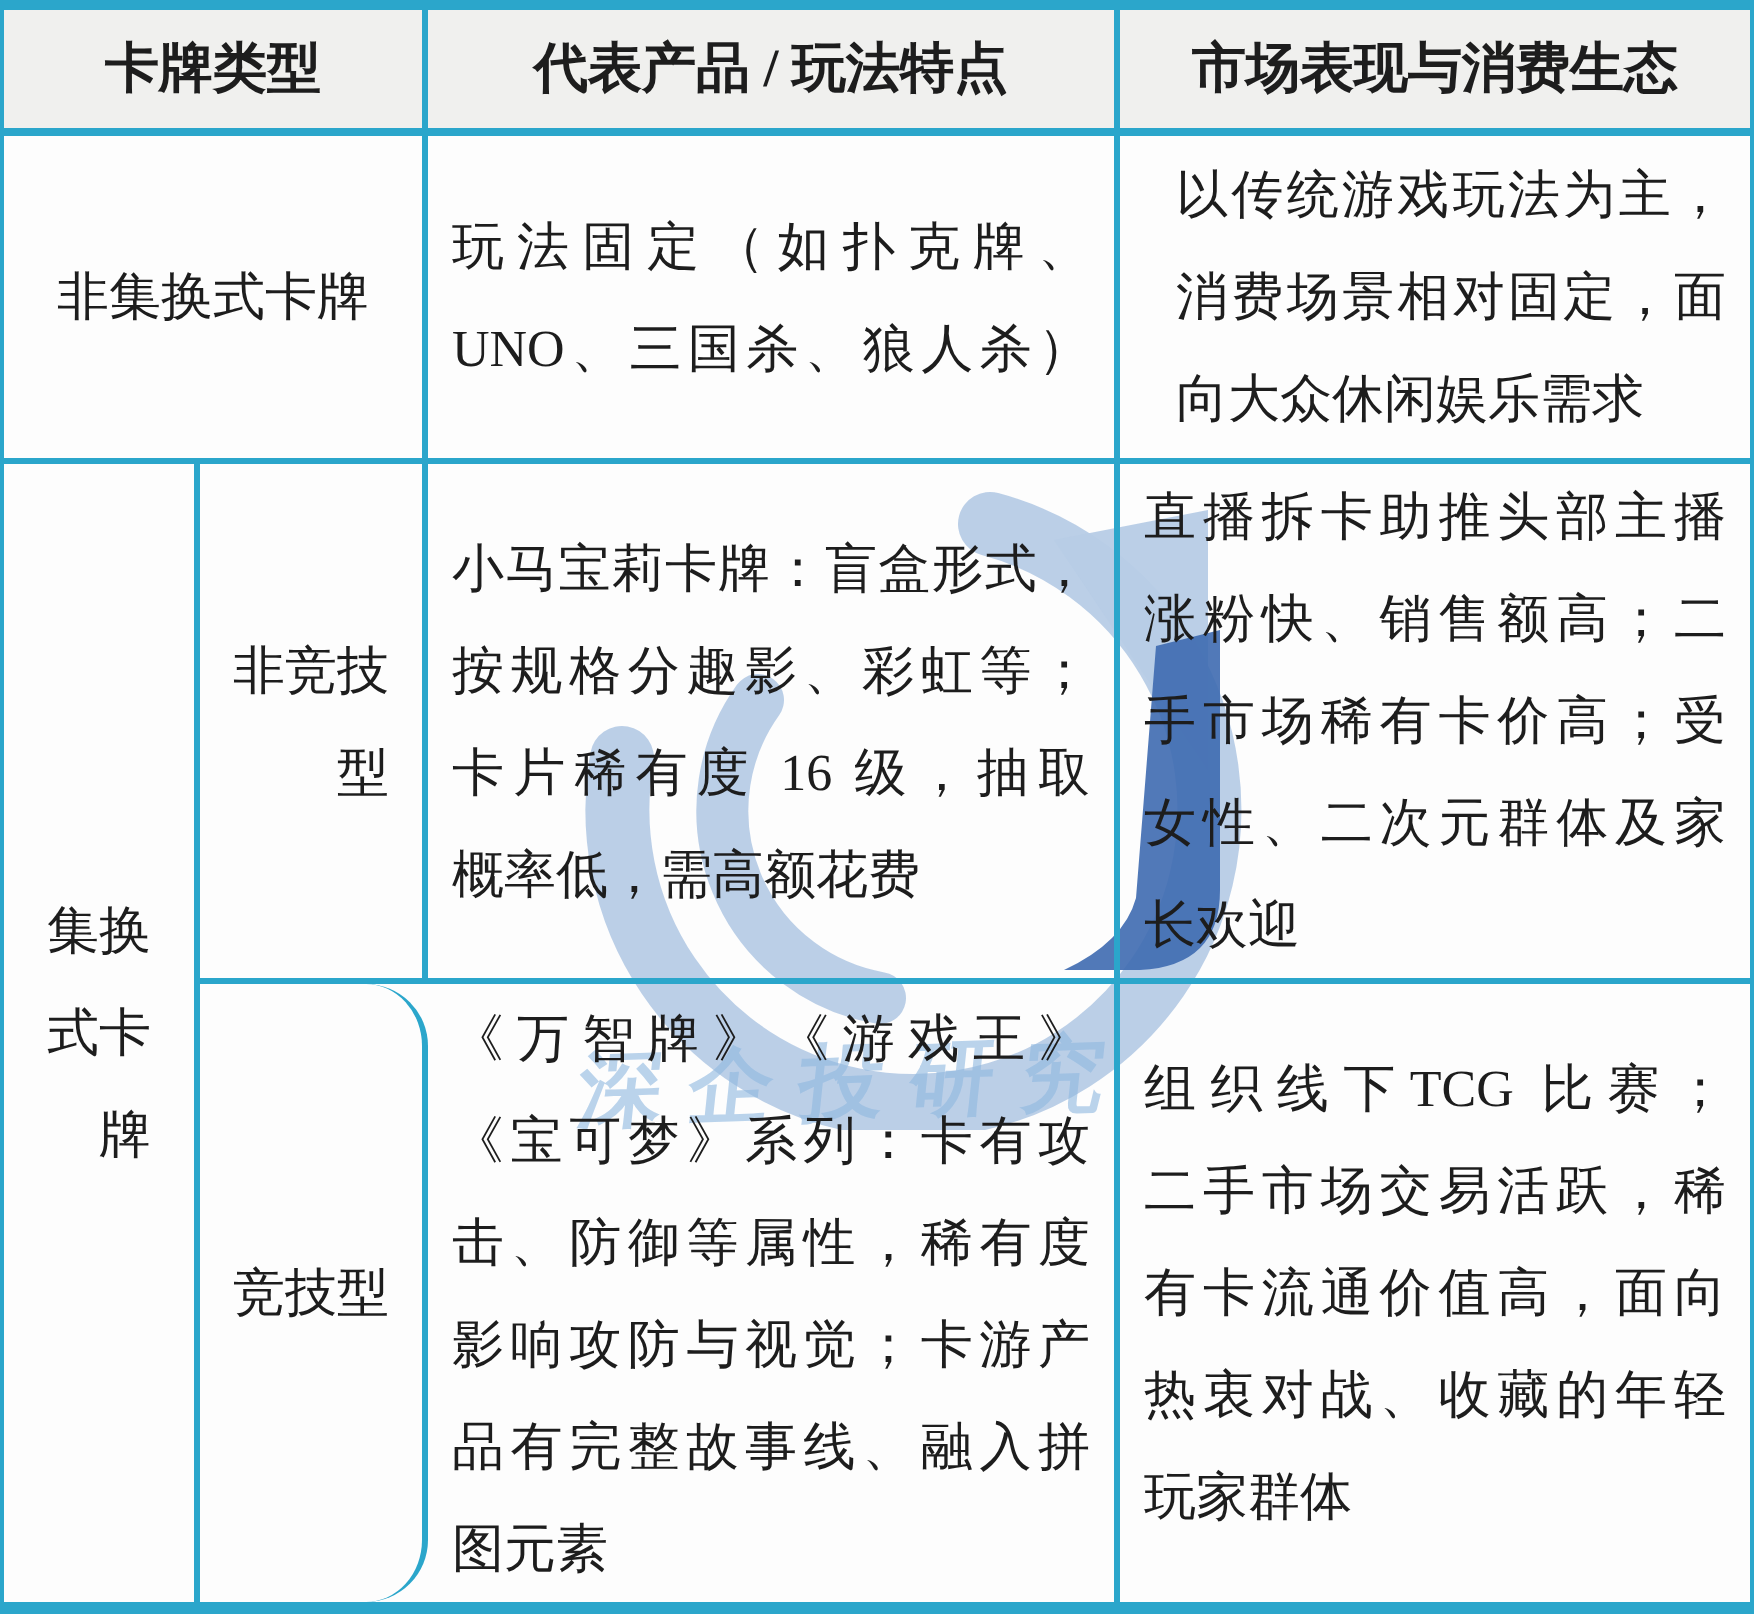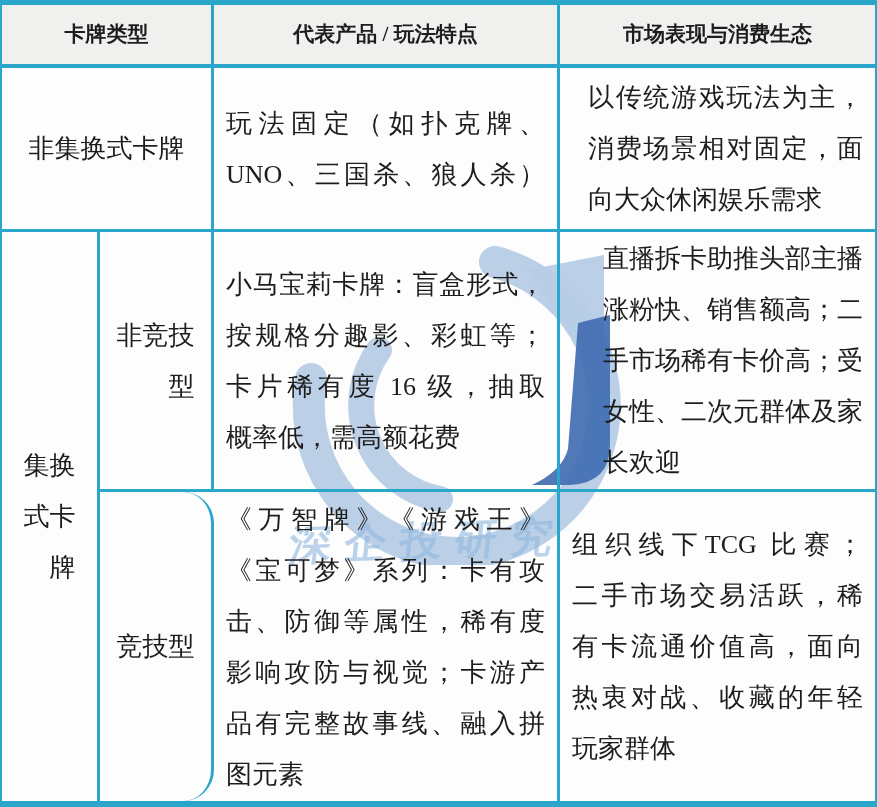--- a/index.html
+++ b/index.html
@@ -41,40 +41,40 @@
   .cell{
     box-sizing:border-box;
     display:flex;flex-direction:column;justify-content:center;
     font-size:26px;line-height:51px;color:var(--txt);
     background:transparent;
   }
   .br{border-right:3px solid var(--bc);}
   .bb{border-bottom:3px solid var(--bc);}
   .hdr{
     background:var(--hbg);
-    font-weight:bold;font-size:21px;
+    font-weight:bold;font-size:27px;
     align-items:center;text-align:center;
     border-bottom:4px solid var(--bc);
   }
   .center{align-items:center;text-align:right;white-space:pre-line;}
   .content{padding:0 12px;}
   .jline{text-align:justify;text-align-last:justify;}
   .jline:last-child{text-align-last:left;}
   .justify-all .jline:last-child{text-align-last:justify;}
   
   .h-type{grid-column:1/3;grid-row:1;}
   .h-feat{grid-column:3;grid-row:1;}
   .h-mkt {grid-column:4;grid-row:1;}
   .r1-type{grid-column:1/3;grid-row:2;}
   .r1-feat{grid-column:3;grid-row:2;}
   .r1-mkt {grid-column:4;grid-row:2;padding-left:16px;}
   .g-type {grid-column:1;grid-row:3/5;}
   .r2-sub {grid-column:2;grid-row:3;}
   .r2-feat{grid-column:3;grid-row:3;}
-  .r2-mkt {grid-column:4;grid-row:3;align-items:flex-end;}
+  .r2-mkt {grid-column:4;grid-row:3;}
   .r3-sub {grid-column:2;grid-row:4;border-radius:31px;}
   .r3-feat{grid-column:3;grid-row:4;}
   .r3-mkt {grid-column:4;grid-row:4;}
 </style>
 </head>
 <body>
 
 <div class="wrap">
 
   <svg class="wm-logo" viewBox="0 0 330 330">

